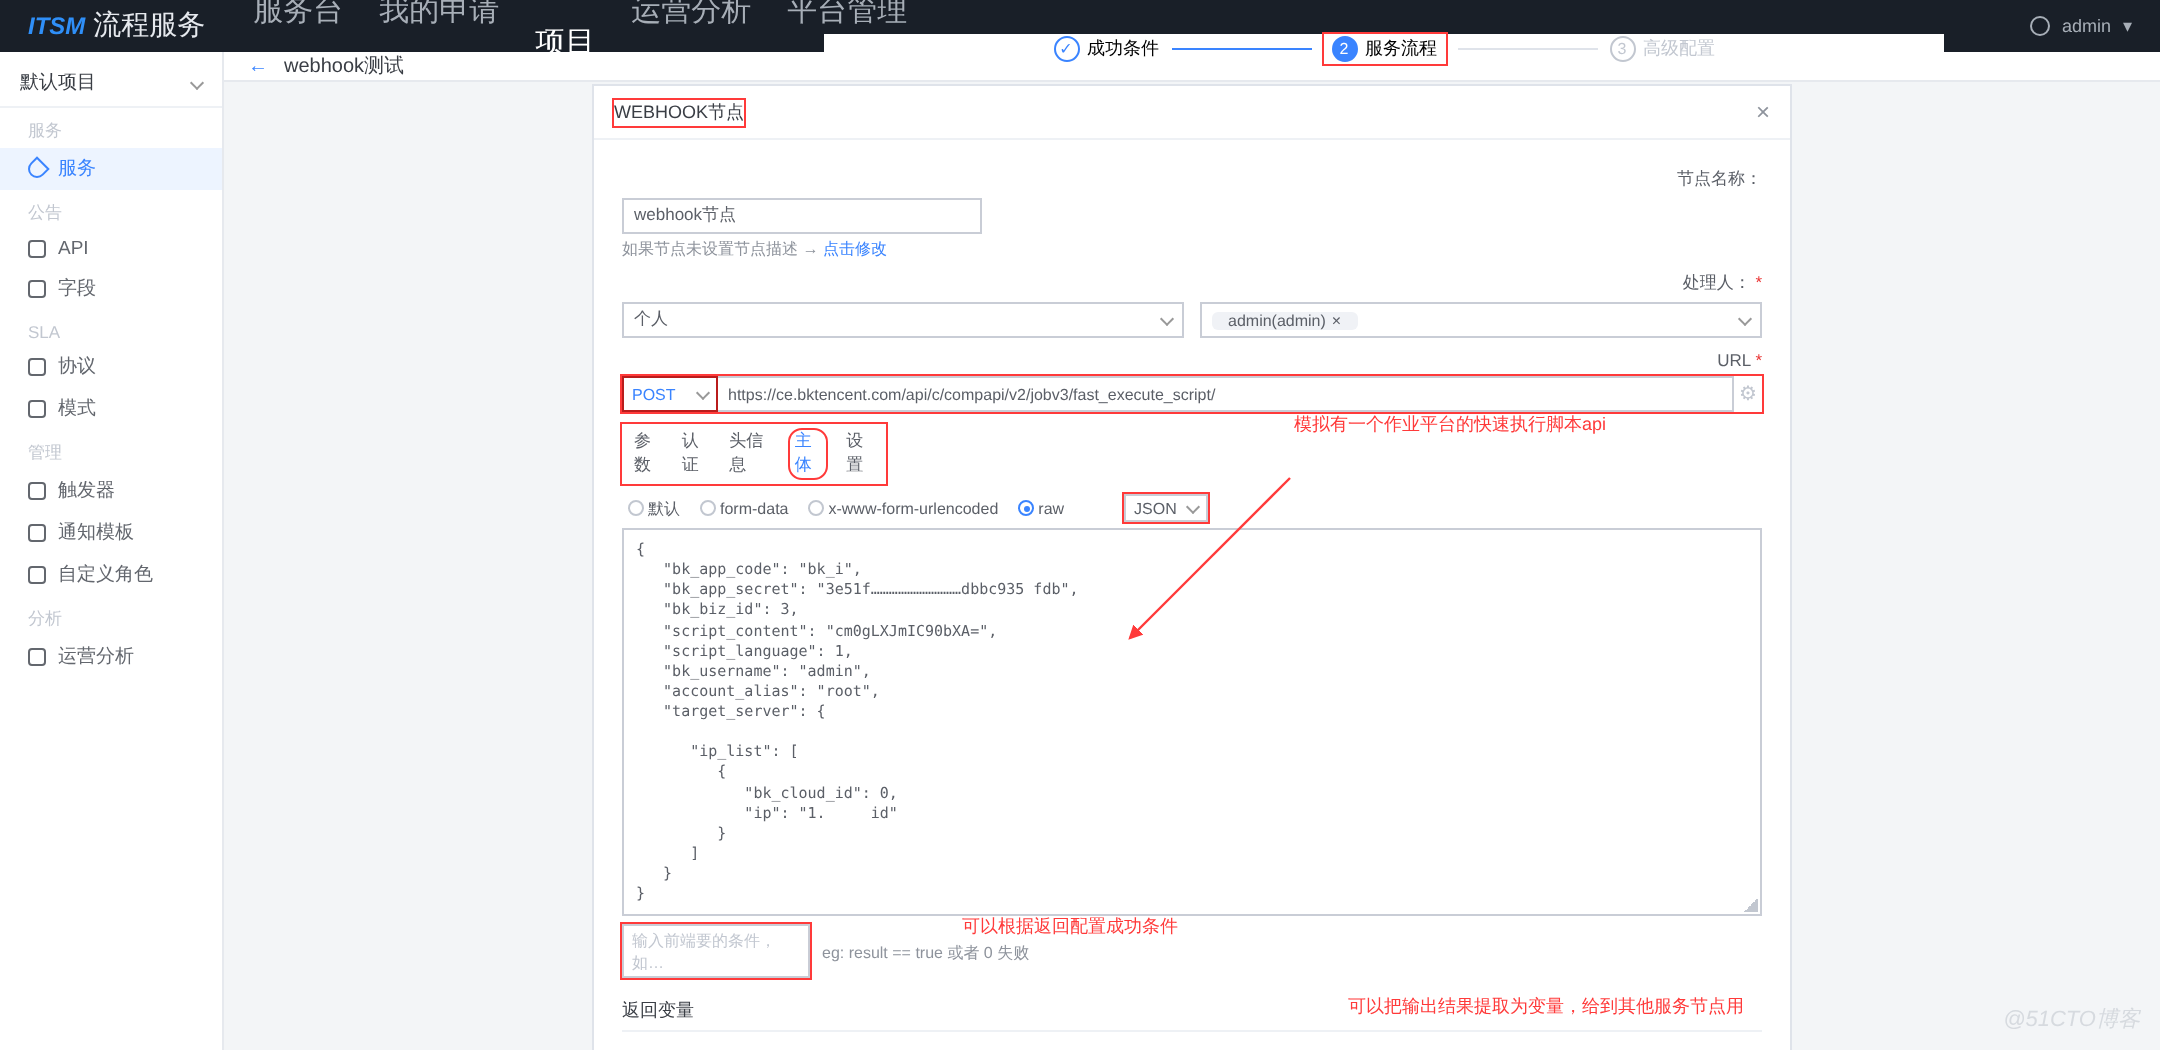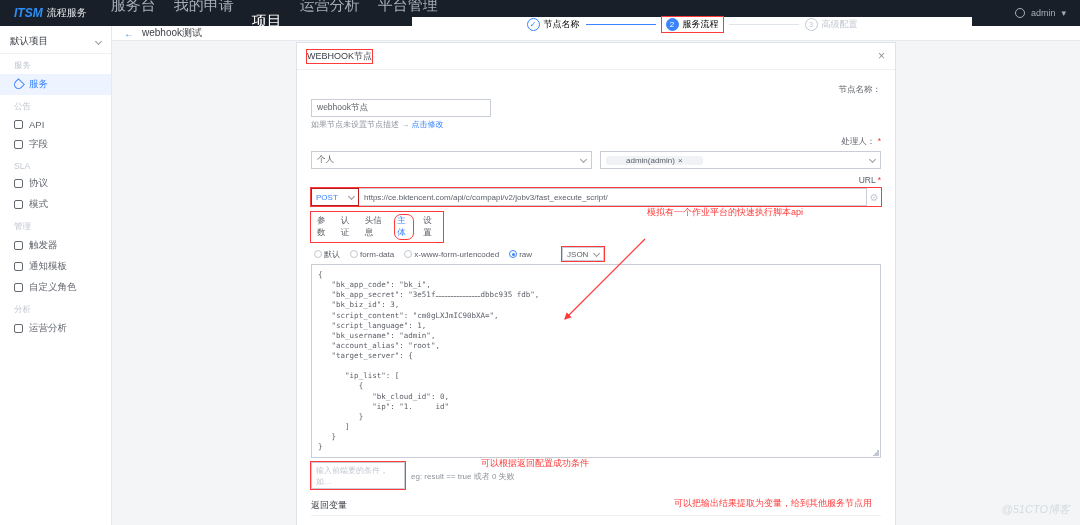--- a/index.html
+++ b/index.html
@@ -1,20 +1,20 @@
 <!DOCTYPE html>
 <html><head>
   <meta charset="utf-8">
   <style>
     * { margin: 0; padding: 0; box-sizing: border-box; font-family: -apple-system, "Microsoft YaHei", Arial, sans-serif; }
     body { width: 1080px; height: 525px; background: #f3f5f7; font-size: 10px; overflow: hidden; position: relative; }
     
     .topbar { height: 26px; background: #191f28; color: #a7aeb7; display: flex; align-items: center; padding: 0 14px; font-size: 10px; }
     .brand { color: #2f8ff8; font-weight: bold; font-style: italic; font-size: 12px; margin-right: 4px; }
-    .brand-sub { color: #e6e9ee; font-size: 10px; margin-right: 24px; }
+    .brand-sub { color: #e6e9ee; font-size: 14px; margin-right: 24px; }
     .top-nav { display: flex; gap: 18px; }
     .top-nav span { color: #a7aeb7; font-size: 15px; cursor: pointer; text-align: center; }
     .top-nav .active { color: #fff; margin-top: 16px; }
     .top-right { margin-left: auto; display: flex; align-items: center; gap: 6px; color: #a7aeb7; font-size: 9px; }
     .gear { width: 10px; height: 10px; border: 1px solid #a7aeb7; border-radius: 50%; }
     
     .shell { display: flex; height: calc(100% - 26px); }
     .sidebar { width: 112px; background: #fff; border-right: 1px solid #e6e9ee; font-size: 9.5px; padding-top: 4px; }
     .proj { padding: 5px 10px; color: #3a3e45; display: flex; align-items: center; justify-content: space-between; border-bottom: 1px solid #eef1f5;}
     .proj i { border: solid #999; border-width: 0 1px 1px 0; padding: 2px; transform: rotate(45deg); }
@@ -69,21 +69,21 @@
     .json-sel { margin-left: 4px; }
     .code-area { border: 1px solid #c9cdd6; min-height: 150px; padding: 5px 6px; font-size: 7.5px; color: #5b5f67; white-space: pre; line-height: 1.35; font-family: Consolas, monospace; position: relative; }
     .resize-handle { position: absolute; right: 1px; bottom: 1px; width: 7px; height: 7px; background: linear-gradient(135deg, transparent 50%, #c2c7d0 50%); }
     .section-title { font-size: 9px; color: #3a3e45; margin-top: 10px; border-bottom: 1px solid #eef1f5; padding-bottom: 3px; }
     .cond-row { display: flex; gap: 6px; align-items: center; margin-top: 4px; }
     .cond-box { width: 94px; height: 27px; border: 1px solid #c9cdd6; font-size: 8px; color: #c2c7d0; display: flex; align-items: center; padding: 0 4px; }
     
     .annot { position: absolute; color: #ff3a3a; font-size: 9px; }
     .arrow-svg { position: absolute; pointer-events: none; }
     .selbox-mini { display: inline-flex; align-items: center; gap: 6px; border: 1px solid #c9cdd6; height: 14px; padding: 0 4px; font-size: 8px; color: #5b5f67; }
-    .pill { padding: 0 20px; background: #f0f2f6; border-radius: 3px; font-size: 8px; display: inline-flex; align-items: center; gap: 3px; }
+    .pill { padding: 0 8px; background: #f0f2f6; border-radius: 3px; font-size: 8px; display: inline-flex; align-items: center; gap: 3px; }
     .sitem.active .sicon { border-color:#3a84ff; }
     .watermark { position: absolute; right: 10px; bottom: 8px; font-size: 11px; color: #d6dadf; font-style: italic; }
 
     .input.nodename { width: 180px; }
   </style>
 </head>
 <body>
 
 <div class="topbar">
   <span class="brand">ITSM</span>
@@ -153,21 +153,21 @@
   </div>
 
   <div class="content">
     <div class="breadcrumb">
       <span class="back-arrow">←</span>
       <span>webhook测试</span>
     </div>
     <div class="steps">
       <div class="step done">
           <span class="step-num">✓</span>
-          <span>节点名称</span>
+          <span>成功条件</span>
         </div>
       <span class="step-line"></span>
       <div class="step cur red-box">
           <span class="step-num">2</span>
           <span>服务流程</span>
         </div>
       <span class="step-line gray"></span>
       <div class="step todo">
           <span class="step-num">3</span>
           <span>高级配置</span>

